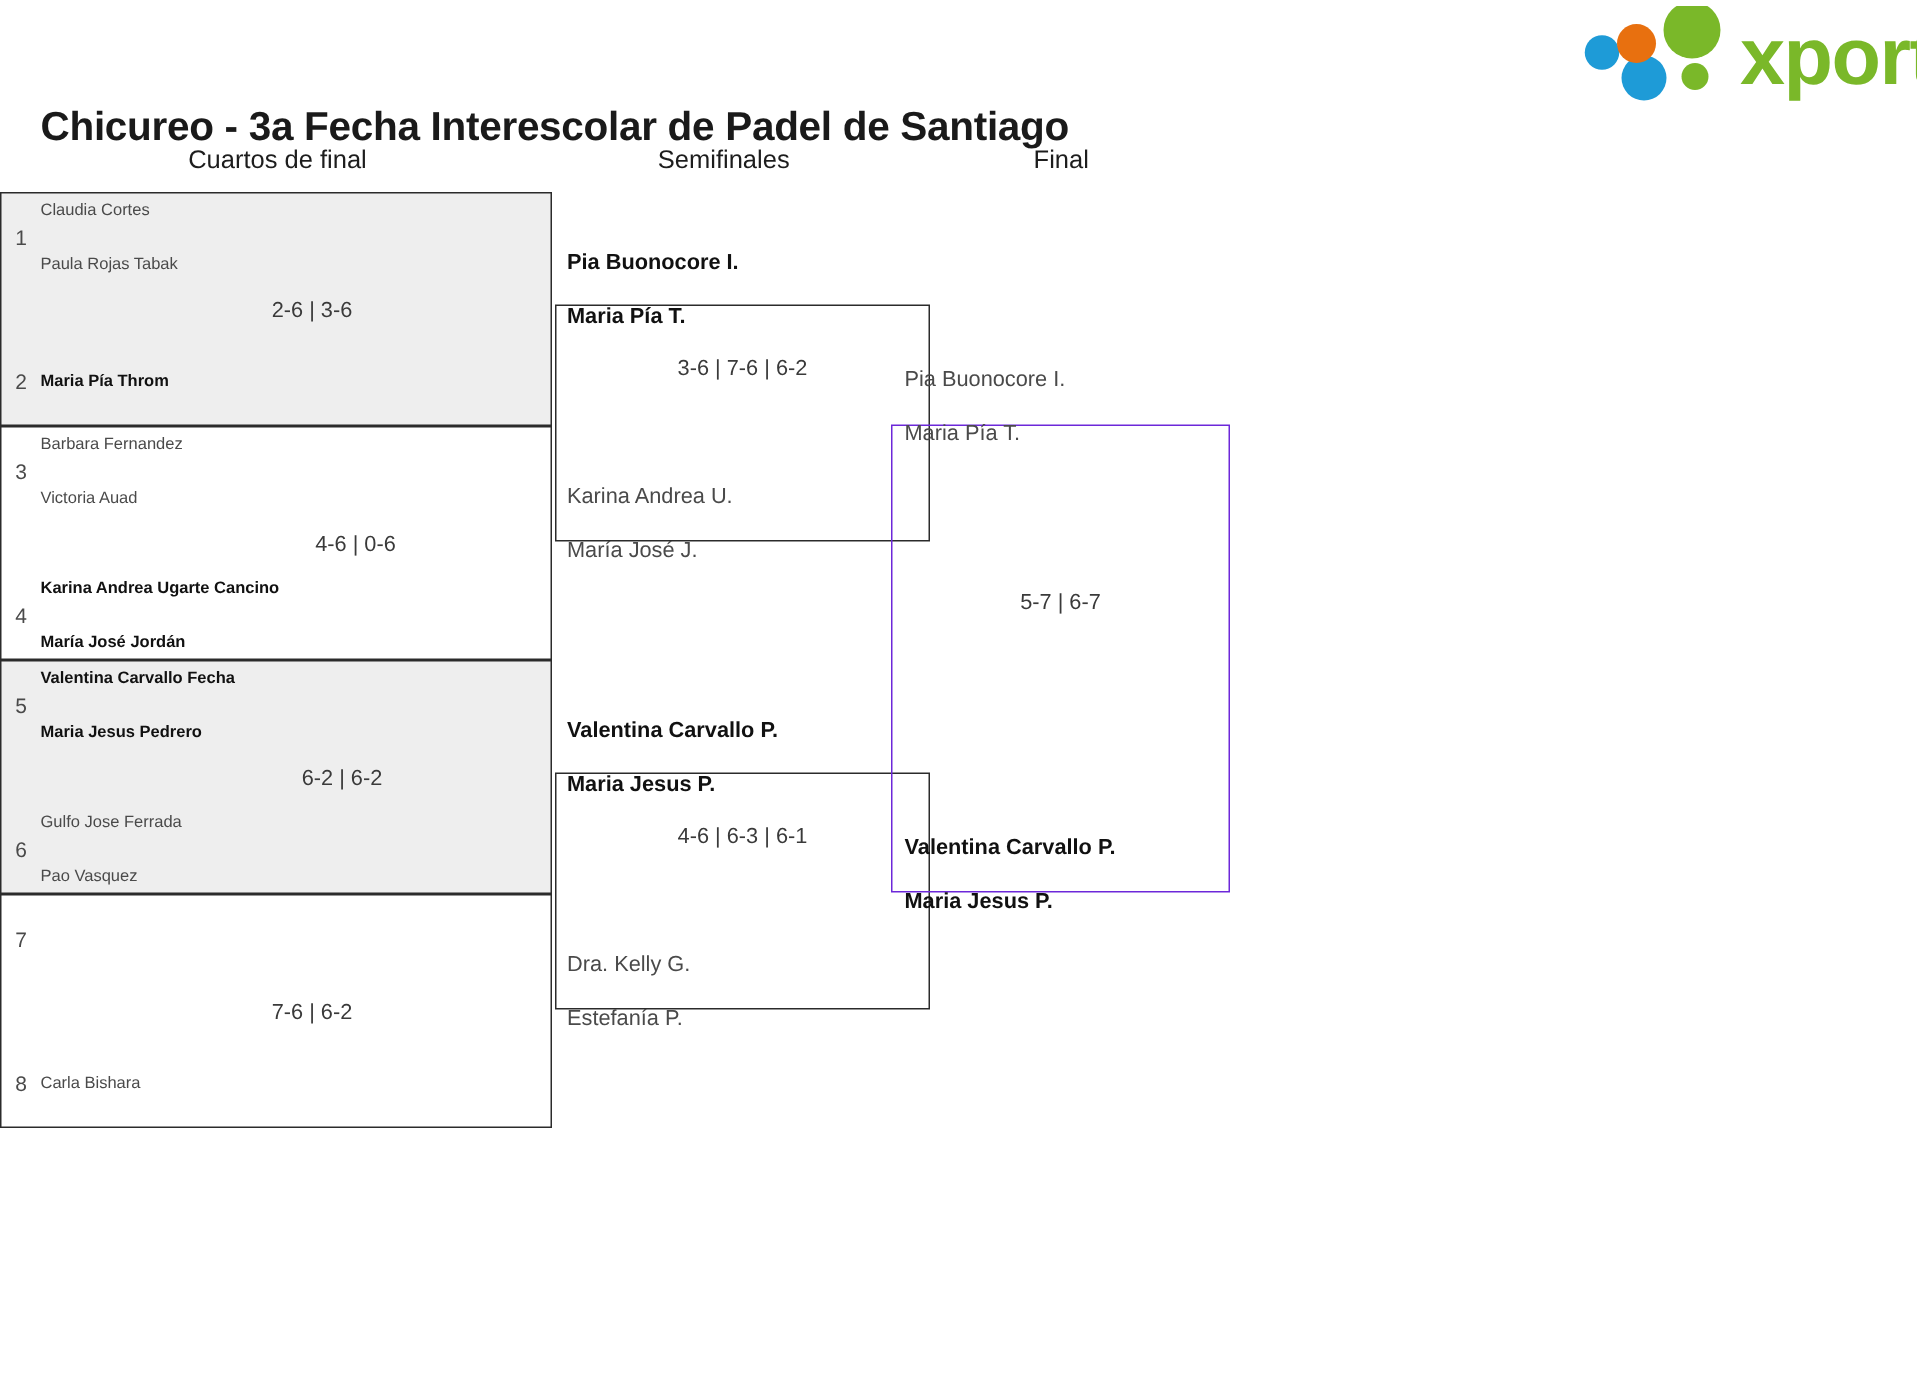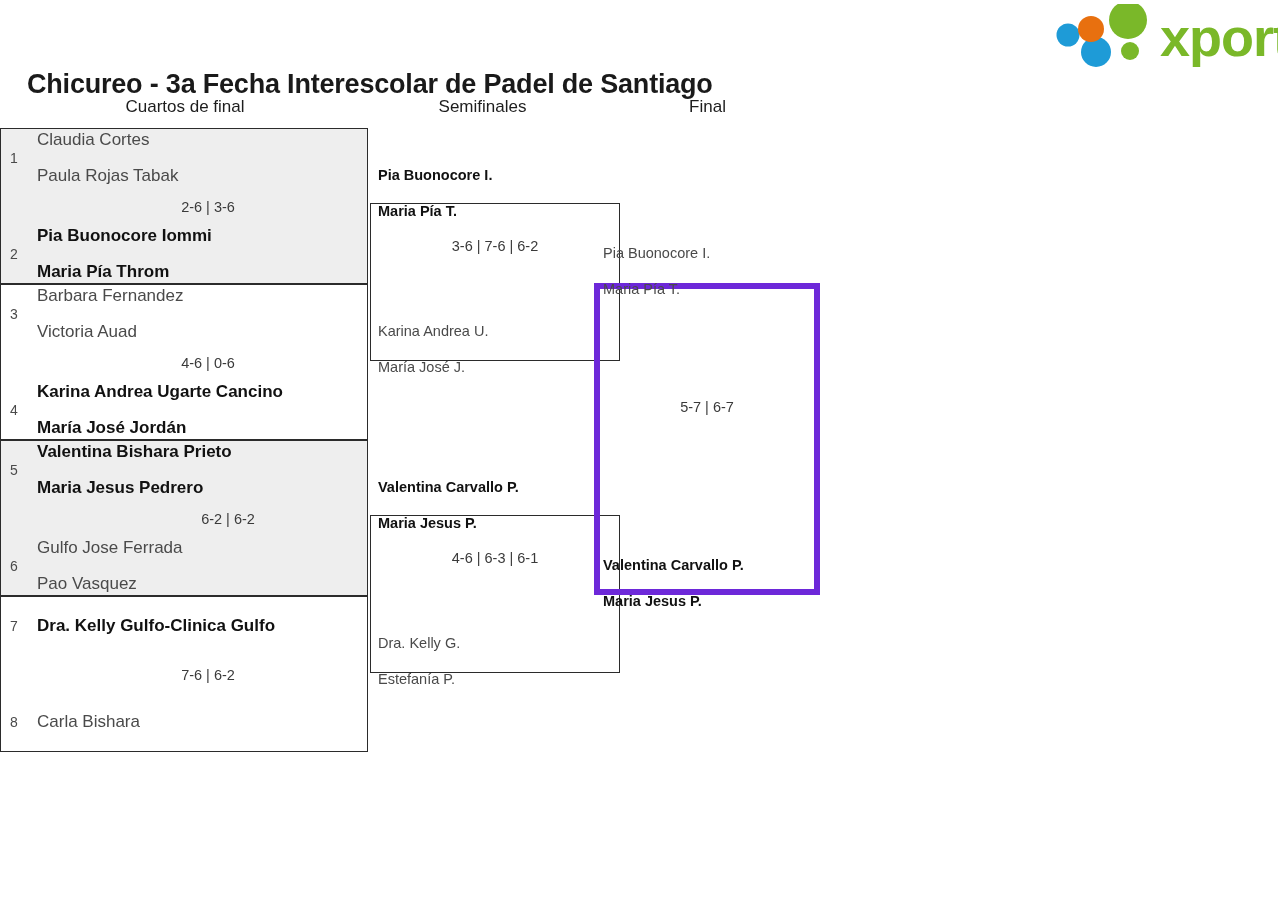--- a/index.html
+++ b/index.html
@@ -94,25 +94,24 @@
   .seed {
     width: 26px;
     flex: 0 0 26px;
     text-align: center;
     font-size: 14px;
     color: #4a4a4a;
     line-height: 16px;
   }
   .players {
     flex: 1 1 auto;
-    font-size: 17px;
+    font-size: 11px;
     line-height: 18px;
     color: #4a4a4a;
     white-space: pre-line;
-    margin-left: 10px;
   }
   .players.winner {
     color: #111111;
     font-weight: bold;
   }
   .players .pl { display: block; }
 
   .qf-score {
     position: absolute;
     left: 0;
@@ -151,21 +150,21 @@
     white-space: pre-line;
   }
   .sf-team.winner { color: #111111; font-weight: bold; }
   .sf-team .pl { display: block; }
 
   
   .fn-box {
     position: absolute;
     left: 594px;
     width: 226px;
-    border: 6px solid #6d28d9;
+    border: 1px solid #6d28d9;
     box-sizing: border-box;
     background: transparent;
   }
   .fn-score {
     position: absolute;
     left: 0;
     width: 100%;
     text-align: center;
     font-size: 14.5px;
     color: #3a3a3a;
@@ -218,67 +217,65 @@
       <div class="seed">1</div>
       <div class="players">
         <span class="pl">Claudia Cortes</span>
         <span class="pl">Paula Rojas Tabak</span>
       </div>
     </div>
     <div class="qf-score" style="top:69px;">2-6 | 3-6</div>
     <div class="team-row bottom">
       <div class="seed">2</div>
       <div class="players winner">
-        <span class="pl">Pia Buonocore Iommi</span>
         <span class="pl">Maria Pía Throm</span>
       </div>
     </div>
   </div>
 
   <div class="qf-block plain" style="top:284px; height:156px;">
     <div class="team-row top">
       <div class="seed">3</div>
       <div class="players">
         <span class="pl">Barbara Fernandez</span>
         <span class="pl">Victoria Auad</span>
       </div>
     </div>
-    <div class="qf-score" style="top:69px;">4-6 | 0-6</div>
+    <div class="qf-score" style="top:69px;margin-left:29px;">4-6 | 0-6</div>
     <div class="team-row bottom">
       <div class="seed">4</div>
       <div class="players winner">
         <span class="pl">Karina Andrea Ugarte Cancino</span>
         <span class="pl">María José Jordán</span>
       </div>
     </div>
   </div>
 
   <div class="qf-block shaded" style="top:440px; height:156px;">
     <div class="team-row top">
       <div class="seed">5</div>
       <div class="players winner">
-        <span class="pl">Valentina Bishara Prieto</span>
+        <span class="pl">Valentina Carvallo Fecha</span>
         <span class="pl">Maria Jesus Pedrero</span>
       </div>
     </div>
     <div class="qf-score" style="top:69px;margin-left:20px;">6-2 | 6-2</div>
     <div class="team-row bottom">
       <div class="seed">6</div>
       <div class="players">
         <span class="pl">Gulfo Jose Ferrada</span>
         <span class="pl">Pao Vasquez</span>
       </div>
     </div>
   </div>
 
   <div class="qf-block plain" style="top:596px; height:156px;">
     <div class="team-row top">
       <div class="seed">7</div>
       <div class="players winner">
-        <span class="pl">Dra. Kelly Gulfo-Clinica Gulfo</span>
       </div>
     </div>
     <div class="qf-score" style="top:69px;">7-6 | 6-2</div>
     <div class="team-row bottom">
       <div class="seed">8</div>
       <div class="players">
         <span class="pl">Carla Bishara</span>
       </div>
     </div>
   </div>

